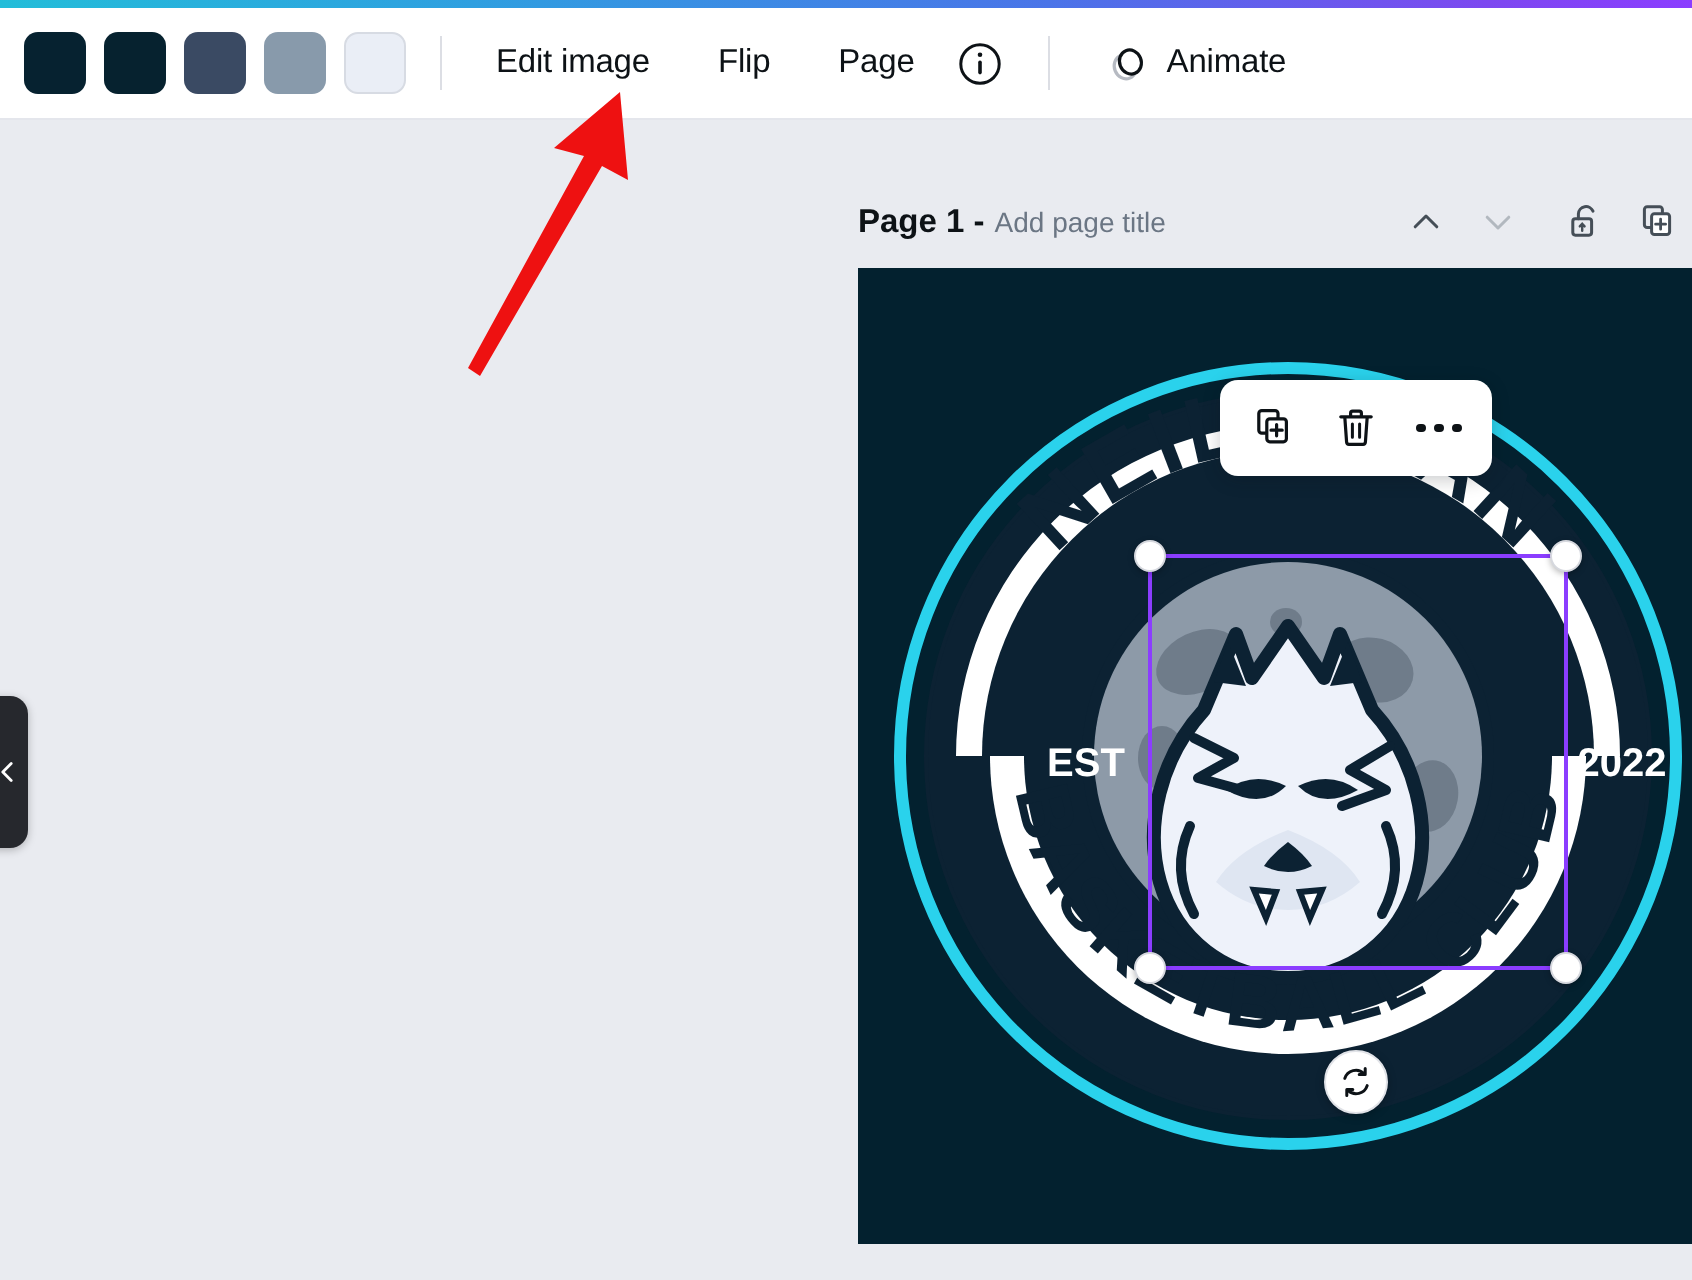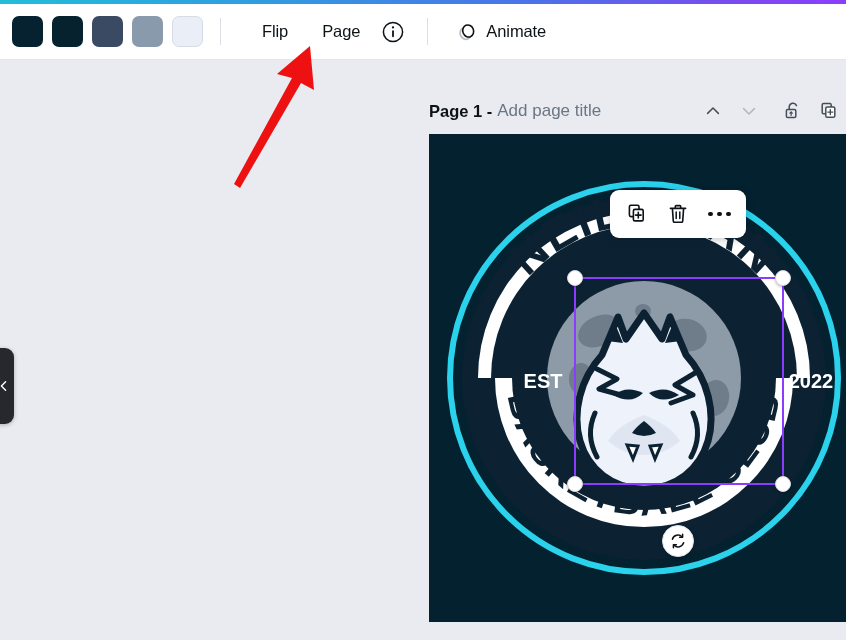--- a/index.html
+++ b/index.html
@@ -62,21 +62,21 @@
     box-shadow: 0 1px 4px rgba(0,0,0,.25);
   }
 
   
   .page-head {
     position: absolute; left: 429px; top: 94px;
     width: 417px; height: 34px;
     display: flex; align-items: center;
   }
   .page-label { font-size: 16.5px; font-weight: bold; color: #0d1216; }
-  .page-title-ph { font-size: 17px; color: #6b7684; margin-left: 5px; }
+  .page-title-ph { font-size: 14px; color: #6b7684; margin-left: 5px; }
   .page-head-actions { display: flex; align-items: center; margin-left: auto; gap: 2px; }
   .ph-btn {
     width: 34px; height: 34px; border-radius: 6px; cursor: pointer;
     display: flex; align-items: center; justify-content: center;
   }
 
   
   .canvas {
     position: absolute; left: 429px; top: 134px;
     width: 429px; height: 488px;
@@ -140,20 +140,21 @@
     <div class="swatches">
       <div class="swatch" style="background:#062230"></div>
       <div class="swatch" style="background:#06222f"></div>
       <div class="swatch" style="background:#3a4a63"></div>
       <div class="swatch" style="background:#889aab"></div>
       <div class="swatch outline" style="background:#eaeef6"></div>
     </div>
 
     <div class="tb-divider"></div>
 
+    <div class="tb-item">Edit image</div>
     <div class="tb-gap"></div>
     <div class="tb-item">Flip</div>
     <div class="tb-gap"></div>
     <div class="tb-item">Page</div>
 
     <div class="icon-btn" style="margin-left:6px">
       <svg width="24" height="24" viewBox="0 0 24 24" fill="none">
         <circle cx="12" cy="12" r="9.6" stroke="#0d1216" stroke-width="1.5"></circle>
         <circle cx="12" cy="7.4" r="1.15" fill="#0d1216"></circle>
         <rect x="11.1" y="10.2" width="1.8" height="7" rx="0.9" fill="#0d1216"></rect>

